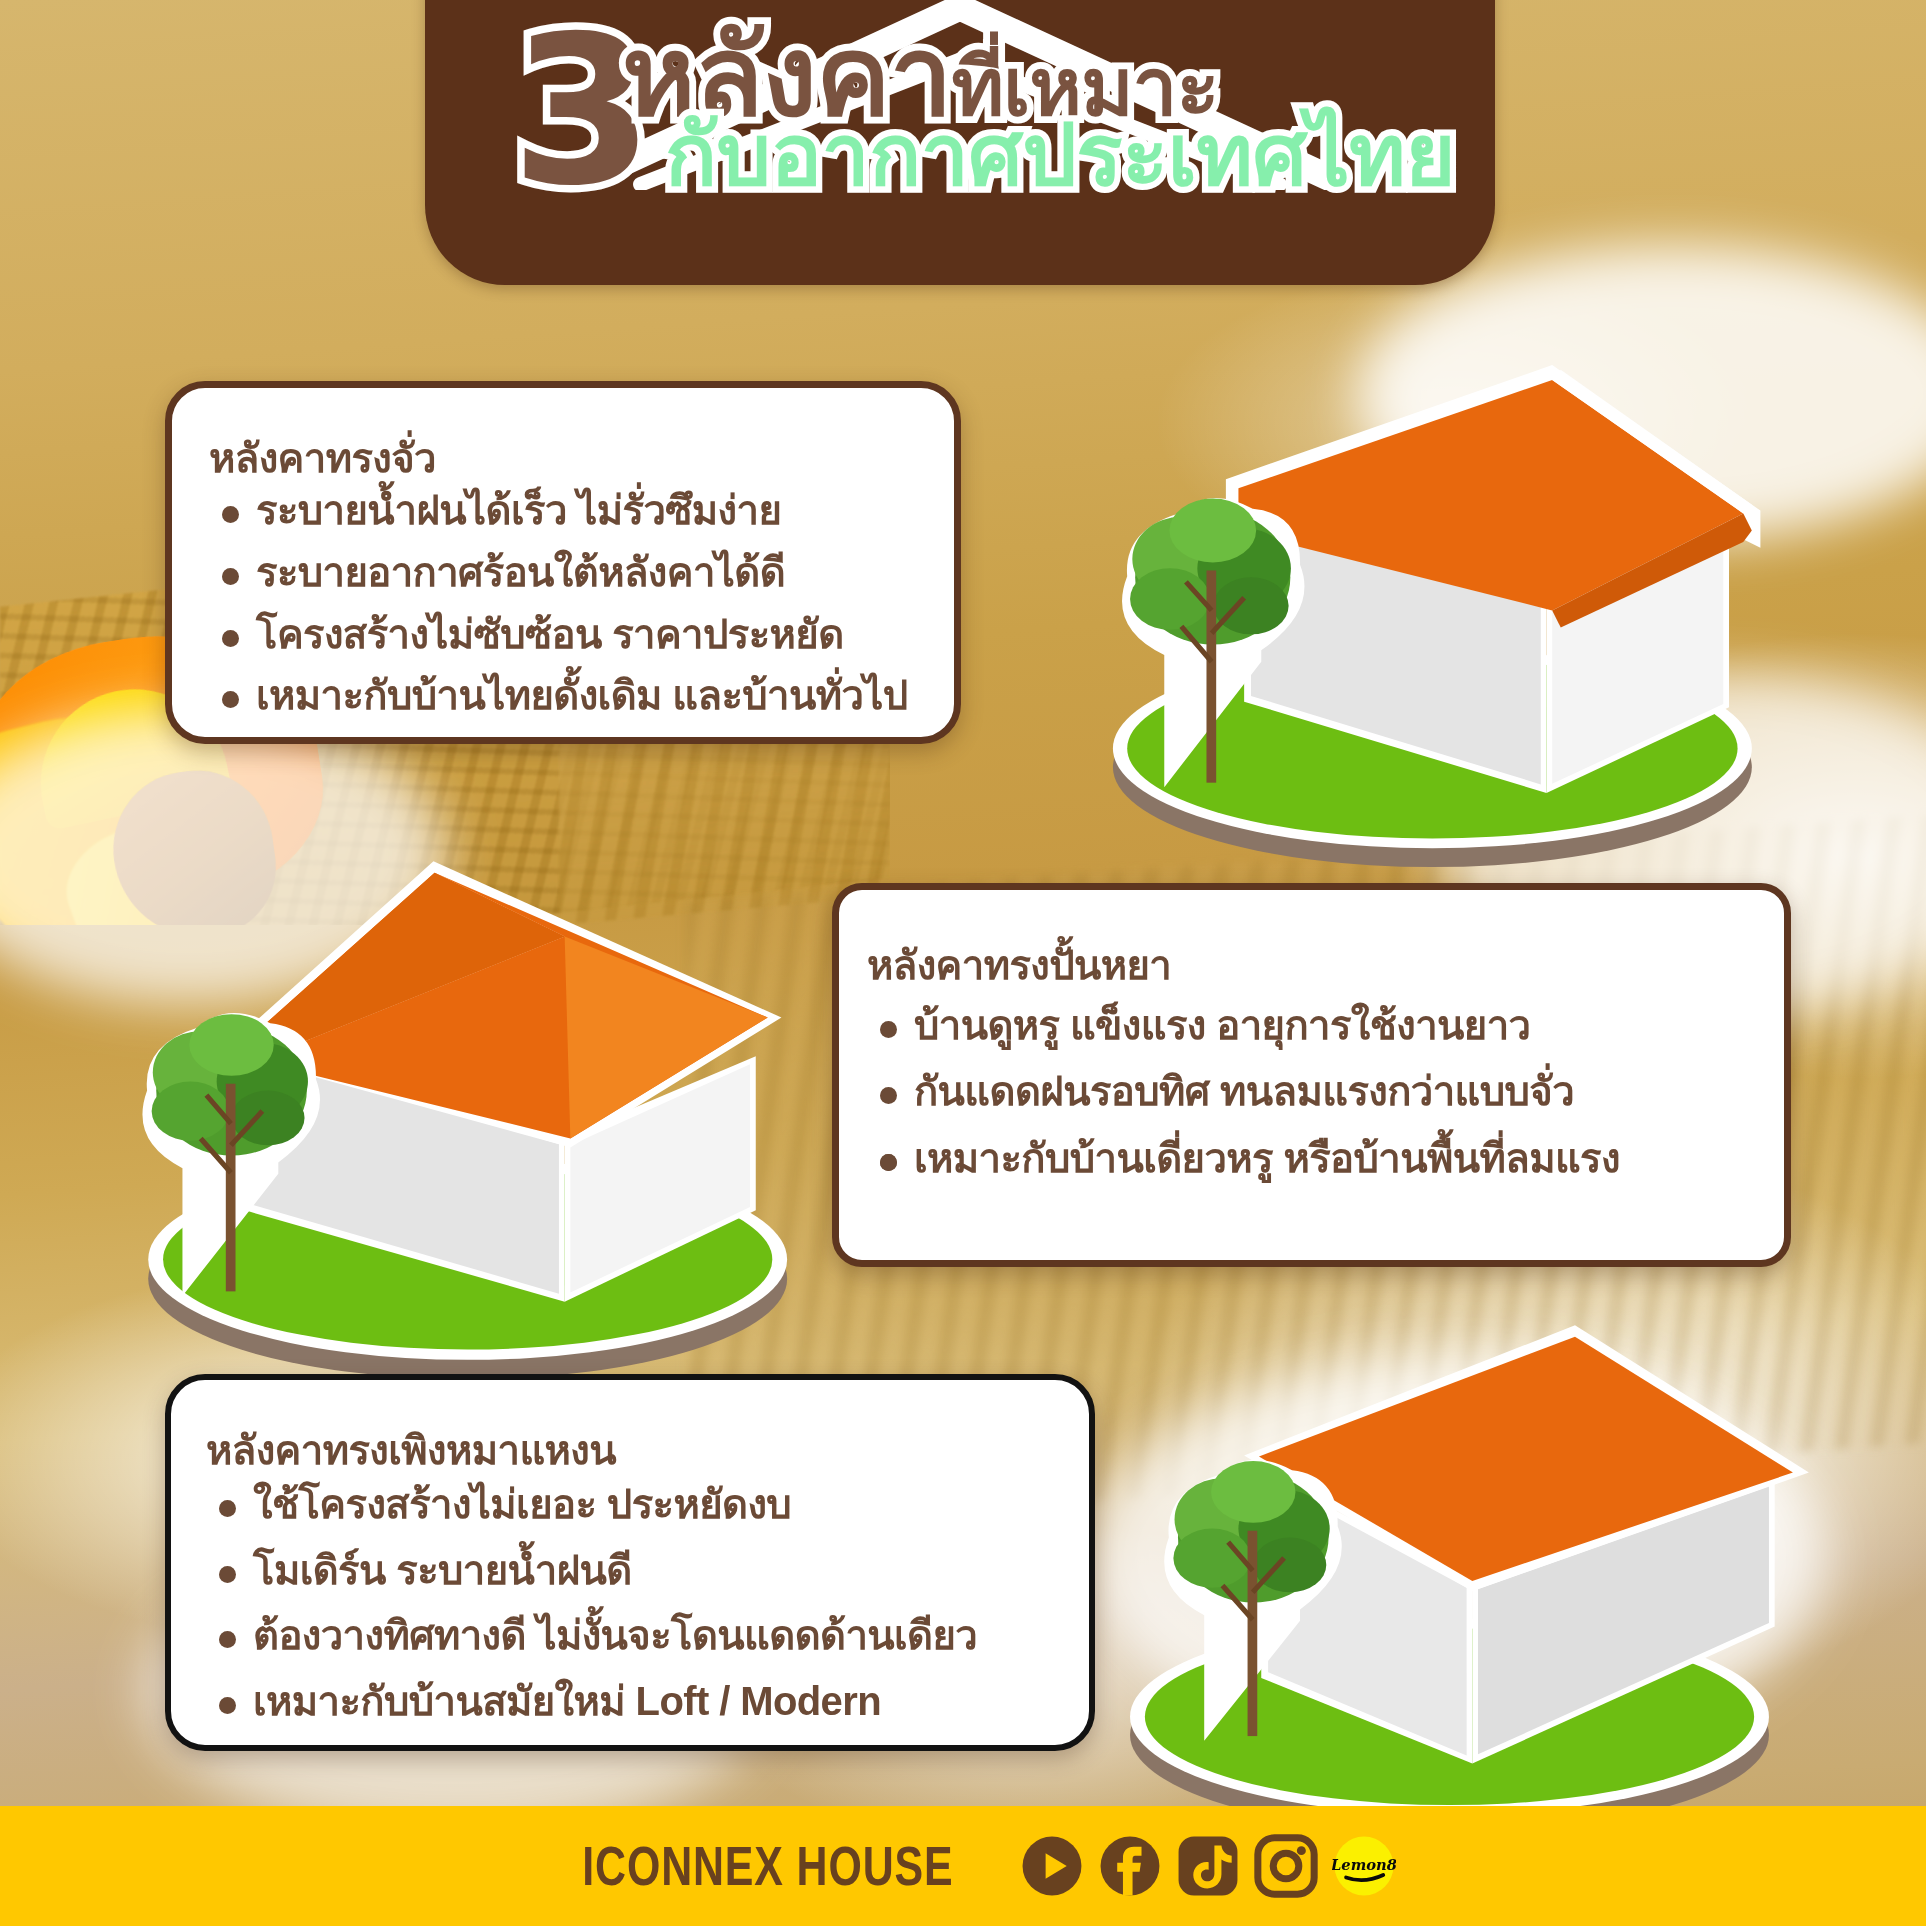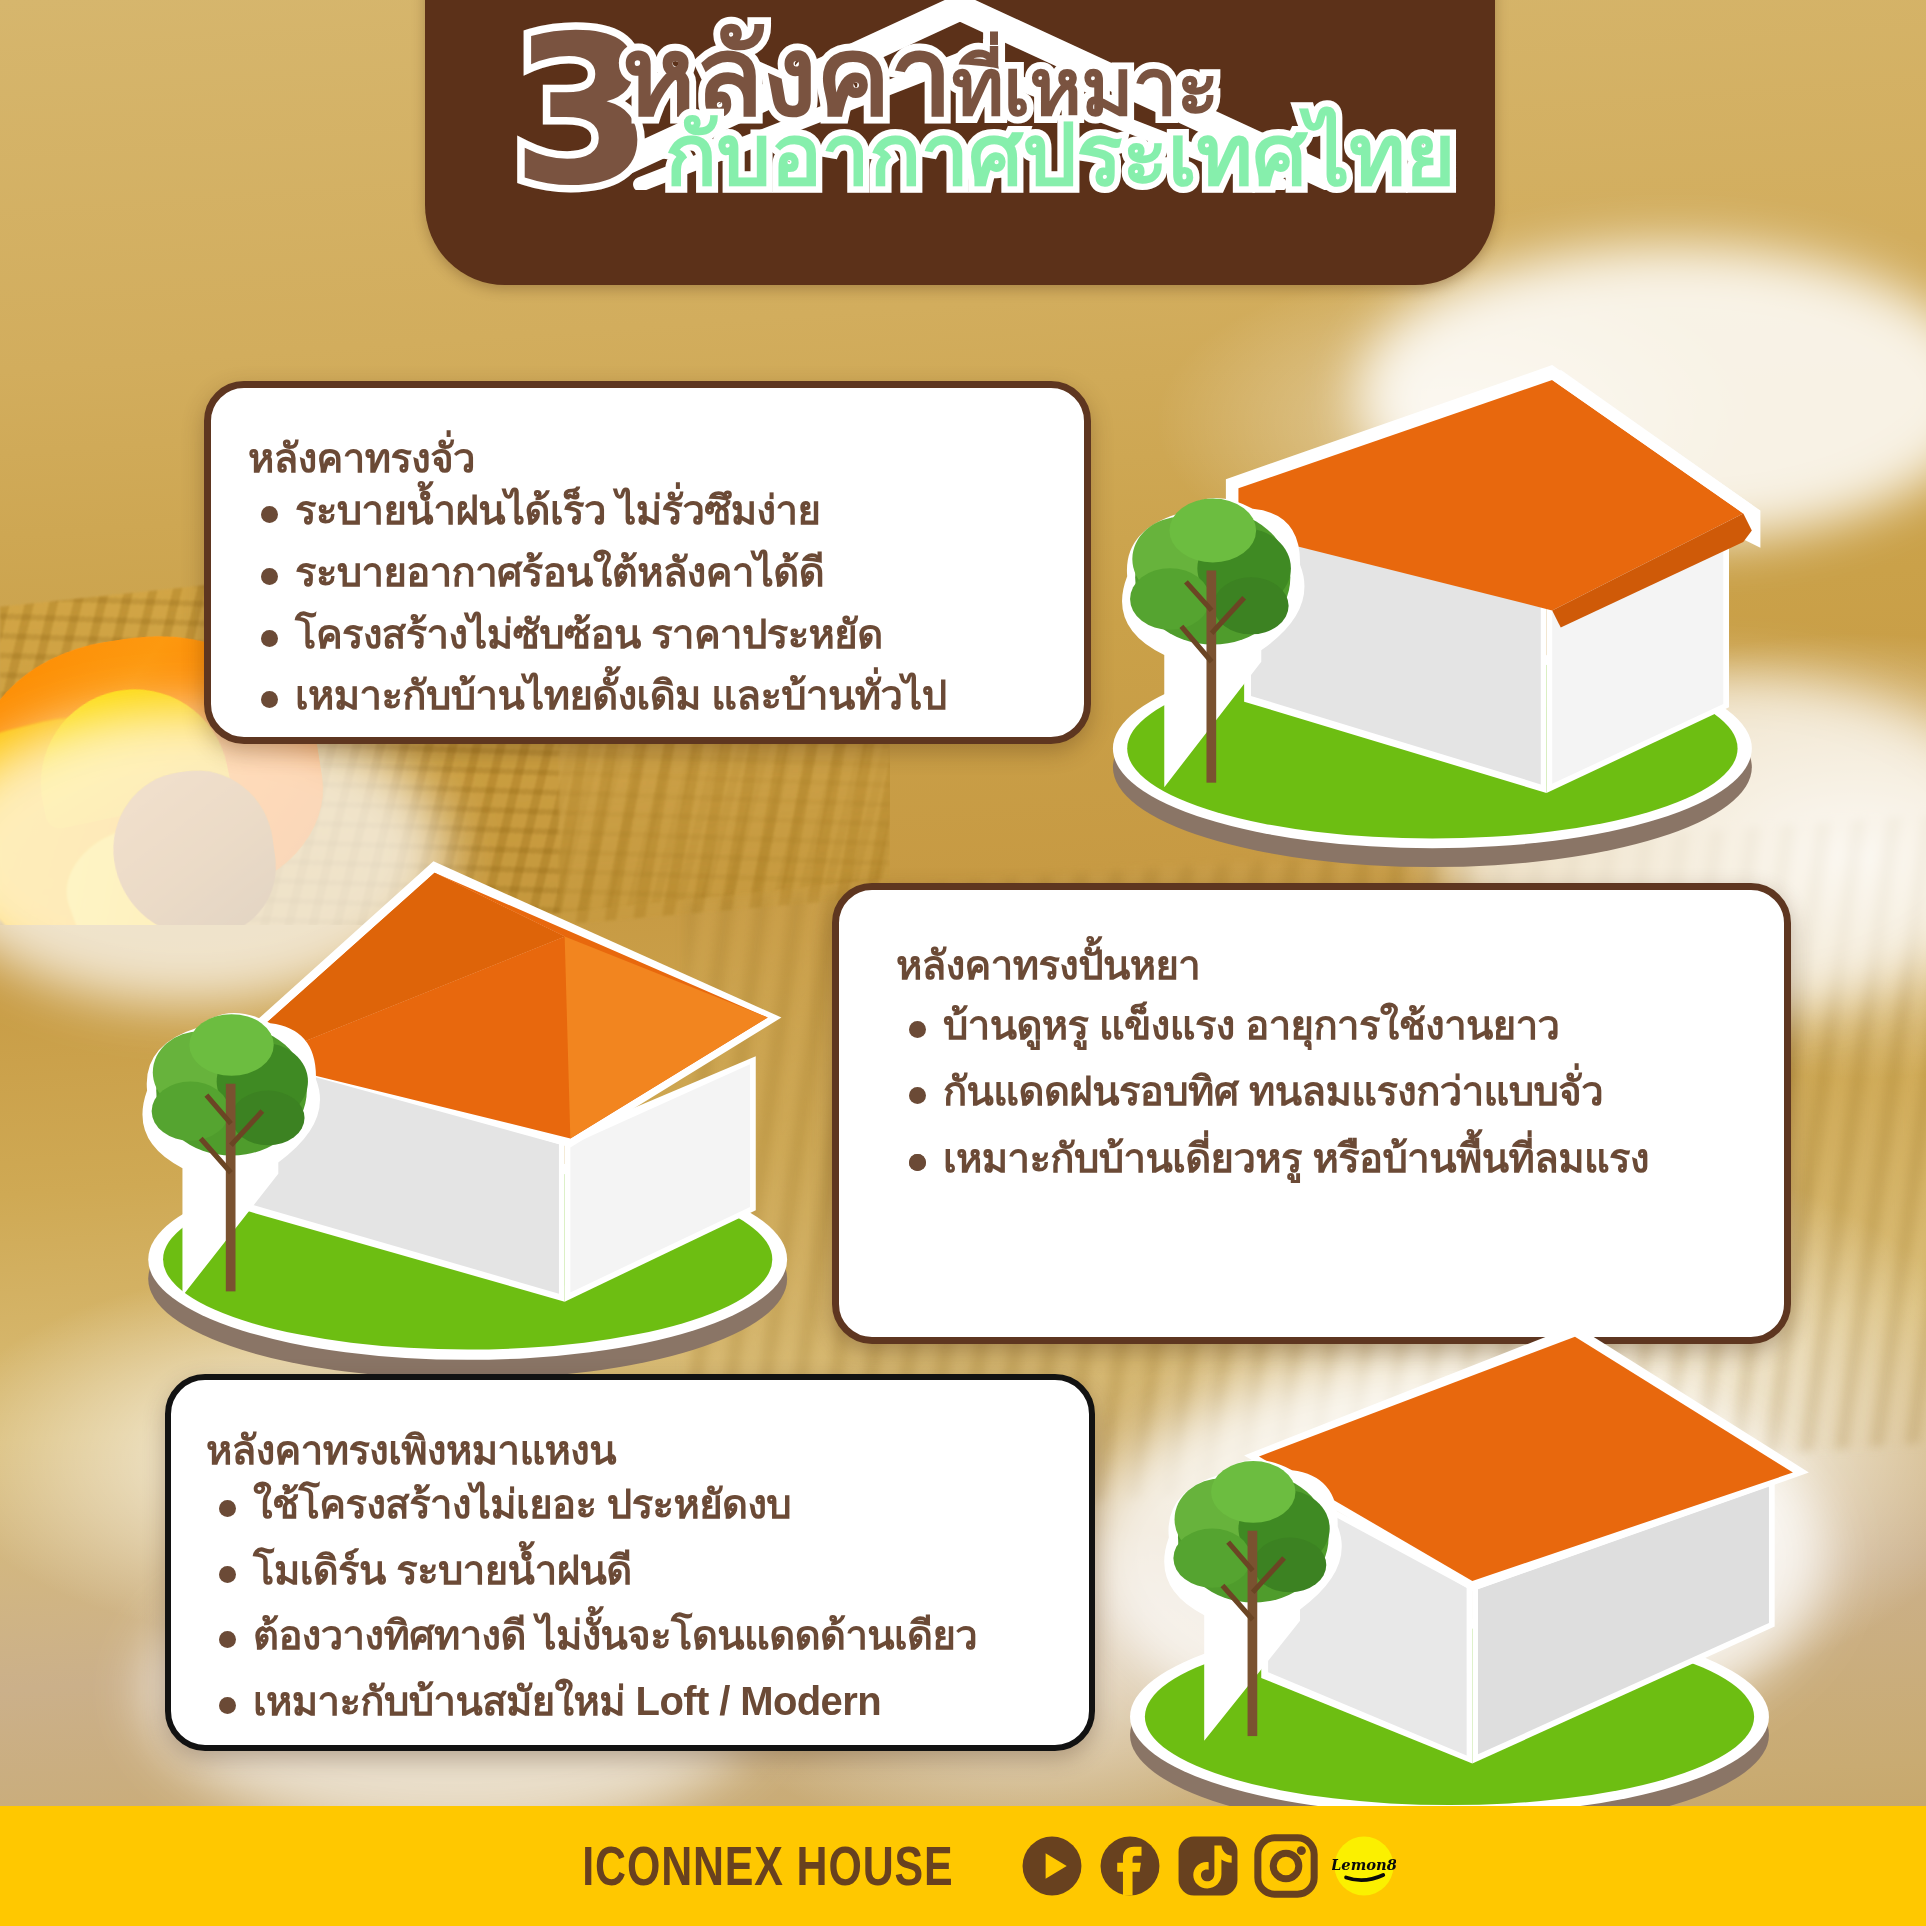--- a/index.html
+++ b/index.html
@@ -107,22 +107,22 @@
     position:relative;color:#6b4a36;font-weight:bold;
     font-size:40px;line-height:1.06;letter-spacing:-0.6px;
     padding-left:47px;margin-bottom:19.4px;white-space:nowrap;
   }
   .bullets li:last-child{margin-bottom:0;}
   .bullets li .dot{
     position:absolute;left:12.6px;top:17px;width:17px;height:17px;border-radius:50%;
     background:#6b4a36;
   }
 
-  #card1{left:165px;top:381px;width:887px;height:363px;padding:48px 35px 0 37px;margin-left:39px;}
-  #card2{left:832px;top:883px;width:959px;height:461px;padding:53px 35px 0 57px;}
+  #card1{left:165px;top:381px;width:796px;height:363px;padding:48px 35px 0 37px;}
+  #card2{left:832px;top:883px;width:959px;height:384px;padding:53px 35px 0 28px;border-radius:30px;}
   #card3{left:165px;top:1374px;width:930px;height:377px;padding:48px 30px 0 35px;}
   #card2 .card-title{font-size:40px;margin-bottom:17px;}
   #card2 .bullets li{font-size:40px;margin-bottom:24px;}
   #card3 .card-title{margin-bottom:11.4px;}
   #card3 .bullets li{font-size:40px;margin-bottom:23px;}
 
   
   .house{position:absolute;}
   .house svg{display:block;overflow:visible;}
 

